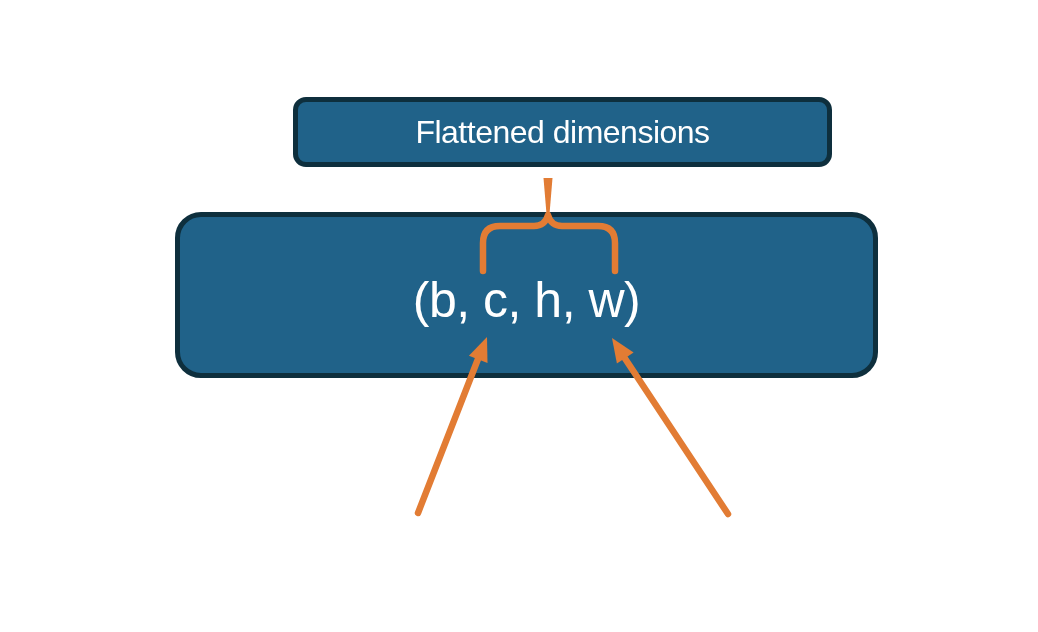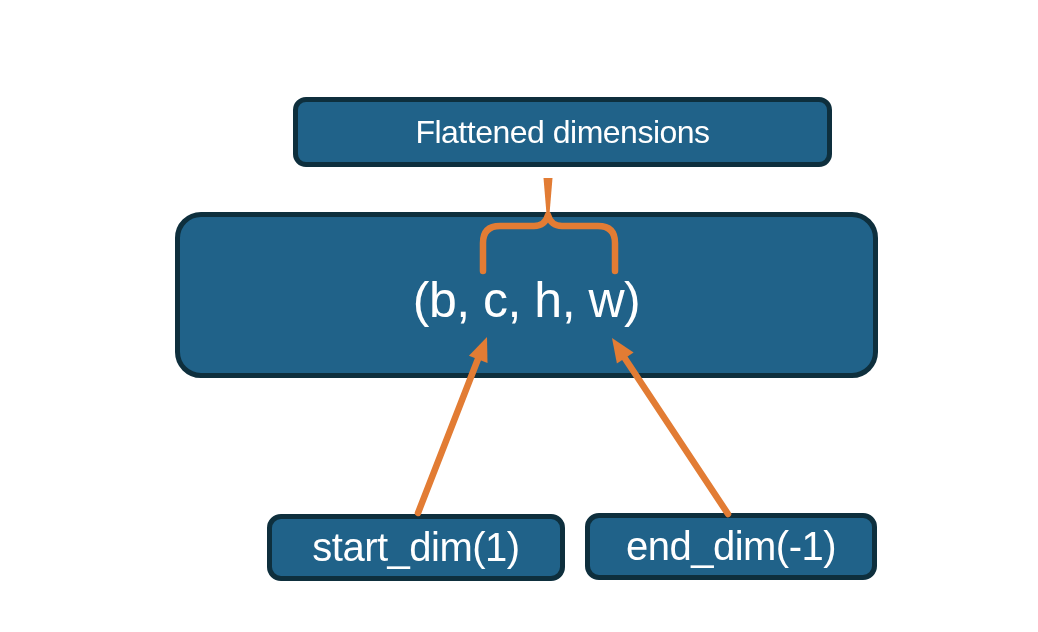--- a/index.html
+++ b/index.html
@@ -79,27 +79,21 @@
 <div class="canvas">
 
   <div class="node node-top">
     <span>Flattened dimensions</span>
   </div>
 
   <div class="node node-middle">
     <span>(b, c, h, w)</span>
   </div>
 
-  <div class="node node-bottom-left">
-    <span>start_dim(1)</span>
-  </div>
 
-  <div class="node node-bottom-right">
-    <span>end_dim(-1)</span>
-  </div>
 
   <svg class="overlay" viewBox="0 0 1038 632" xmlns="http://www.w3.org/2000/svg">
 
     <polygon class="connector-fill" points="543.5,178 552.5,178 549.5,214 546.5,214"></polygon>
 
     <path class="connector-stroke" d="M 483 271
              L 483 243
              Q 483 226 500 226
              L 534 226
              Q 545 226 548 215

